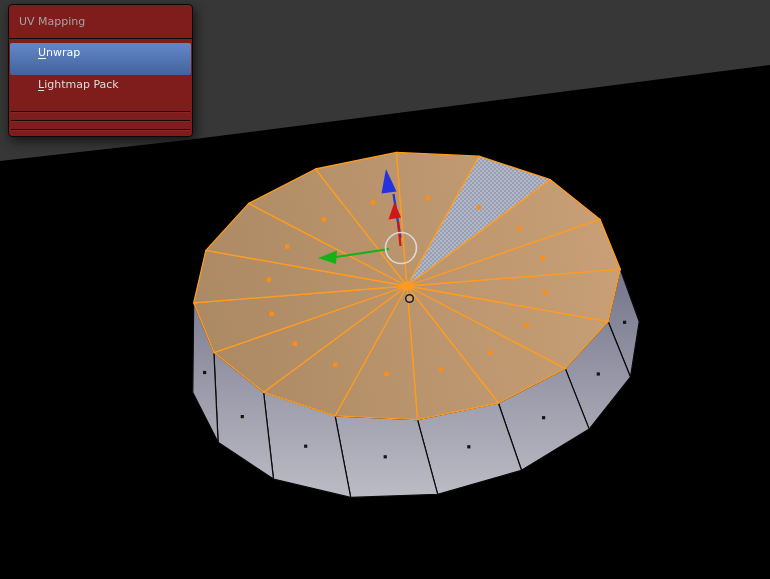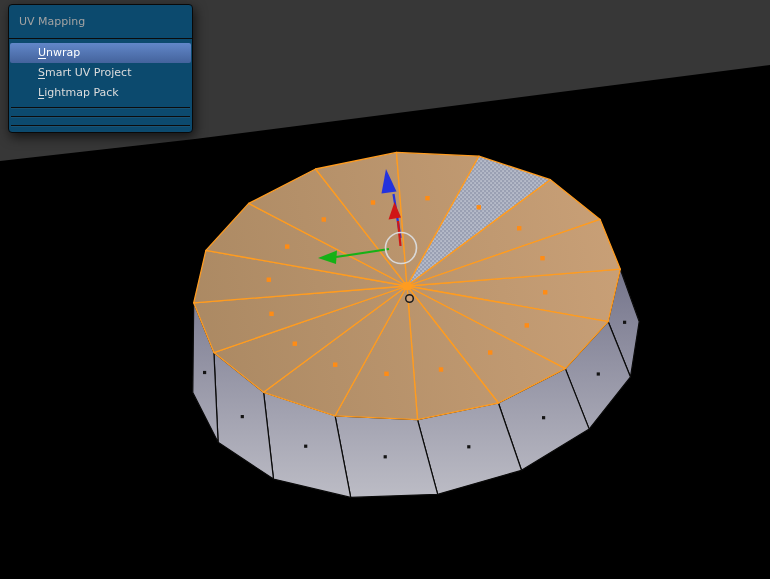--- a/index.html
+++ b/index.html
@@ -1,28 +1,28 @@
 <!DOCTYPE html>
 <html><head>
 <meta charset="utf-8">
 <style>
   html,body{margin:0;padding:0;background:#000;}
   .stage{position:relative;width:770px;height:579px;overflow:hidden;background:#000;
          font-family:"DejaVu Sans",sans-serif;}
   svg{position:absolute;left:0;top:0;}
 
   
-  .menu{position:absolute;left:8px;top:4px;width:185px;background:#0c4a6e;
+  .menu{position:absolute;left:8px;top:4px;width:185px;background:#7f1d1d;
         border:1px solid #090909;border-radius:4px;
         box-shadow:2px 4px 12px rgba(0,0,0,.65);
         font-size:11px;color:#dcdcdc;padding-bottom:2px;box-sizing:border-box;}
   .menu-header{height:33px;line-height:34px;padding-left:10px;color:#a3a3a3;
                border-bottom:1px solid #0b0b0b;white-space:nowrap;}
   .menu-list{padding-top:4px;}
-  .mi{height:20px;line-height:20px;padding-left:29px;white-space:nowrap;cursor:default;}
+  .mi{height:32px;line-height:20px;padding-left:29px;white-space:nowrap;cursor:default;}
   .mi.hl{background:linear-gradient(180deg,#6287c9,#44639c);color:#ffffff;
          border-radius:2px;margin:0 1px;padding-left:28px;}
   .sep{height:9px;position:relative;}
   .sep::before{content:"";position:absolute;left:2px;right:2px;top:4px;height:1px;
                background:#0c0c0c;box-shadow:0 1px 0 rgba(255,255,255,.05);}
   .accel{text-decoration:underline;text-underline-offset:2px;}
 </style>
 </head>
 <body>
 
@@ -117,20 +117,19 @@
           <polygon points="394.5,202 388.5,219.5 401,217.5" fill="#d01616"></polygon>
         </g>
         <circle cx="401" cy="248" r="15.5" fill="none" stroke="#d9d9d9" stroke-width="1.6"></circle>
       </g>
     </svg>
 
   <div class="menu">
     <div class="menu-header">UV Mapping</div>
     <div class="menu-list" id="menu-list">
         <div class="mi hl"><span><span class="accel">U</span>nwrap</span></div>
-        <div class="mi"><span><span class="accel">S</span>mart UV Project</span></div>
         <div class="mi"><span><span class="accel">L</span>ightmap Pack</span></div>
         <div class="sep"></div>
         <div class="sep"></div>
         <div class="sep"></div>
       </div>
   </div>
 </div>
 
 </body></html>

